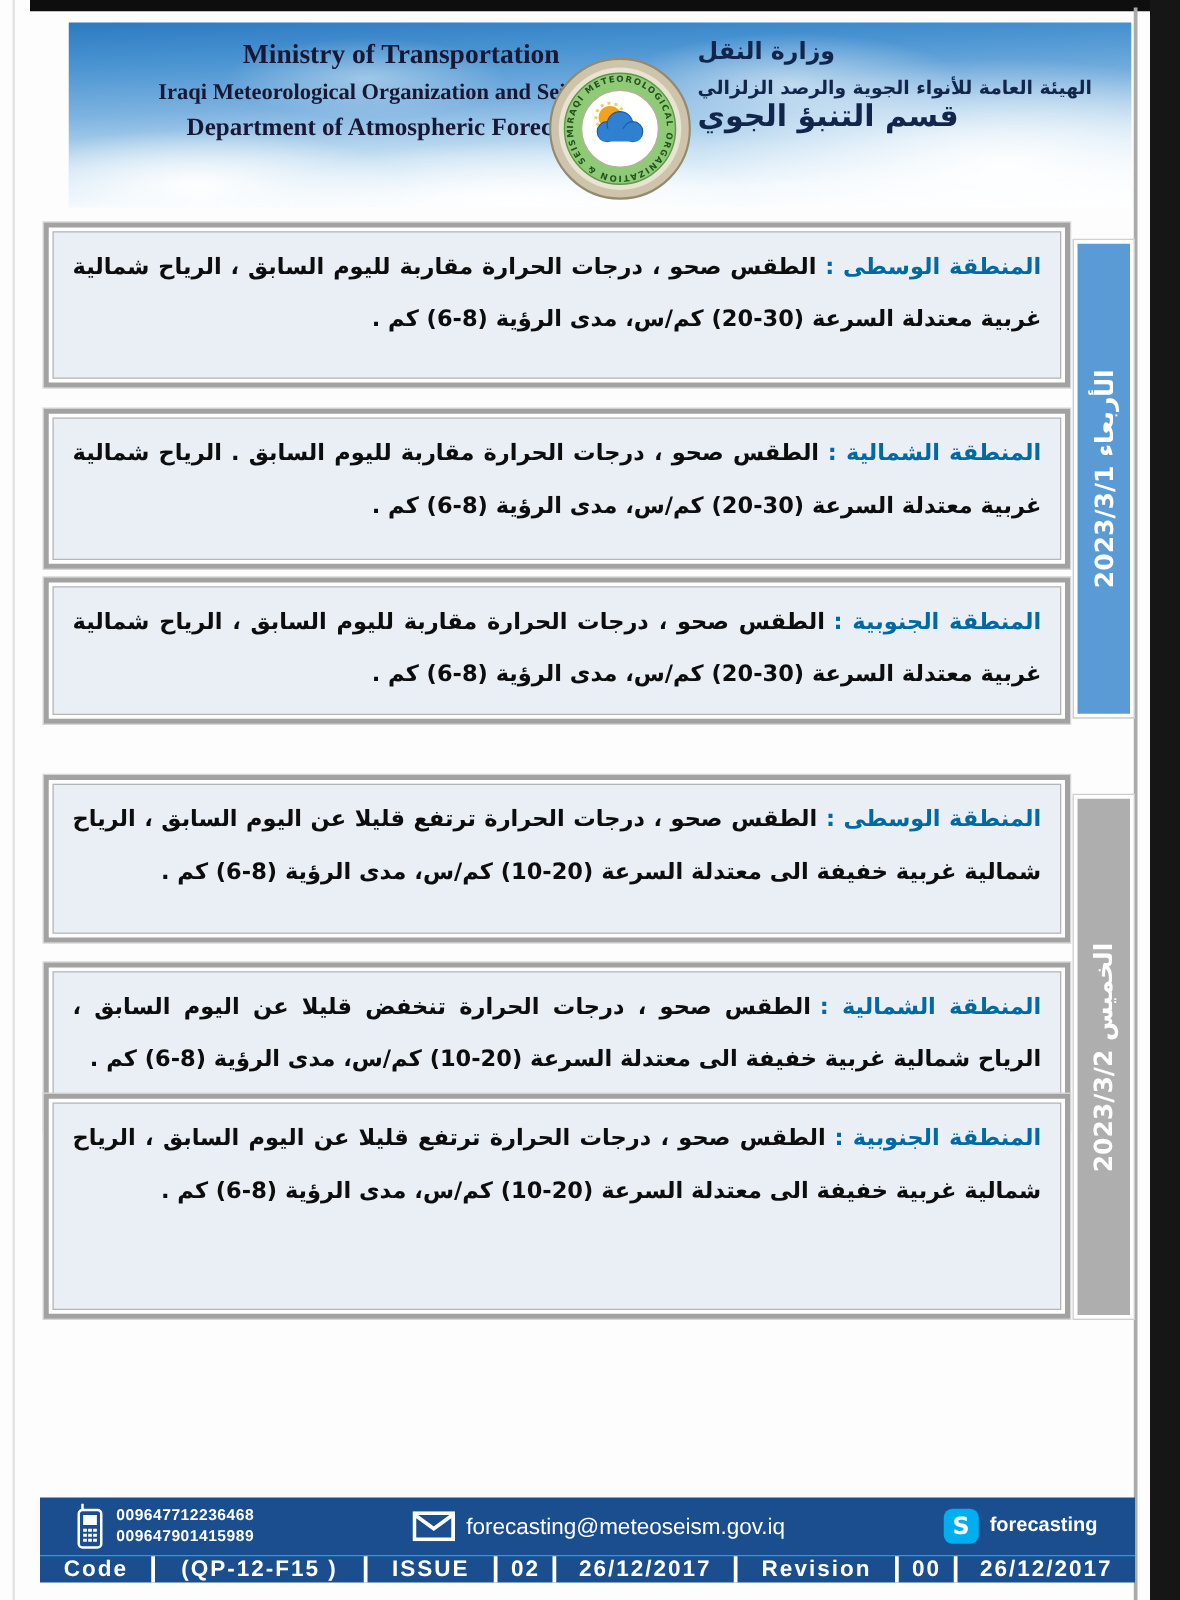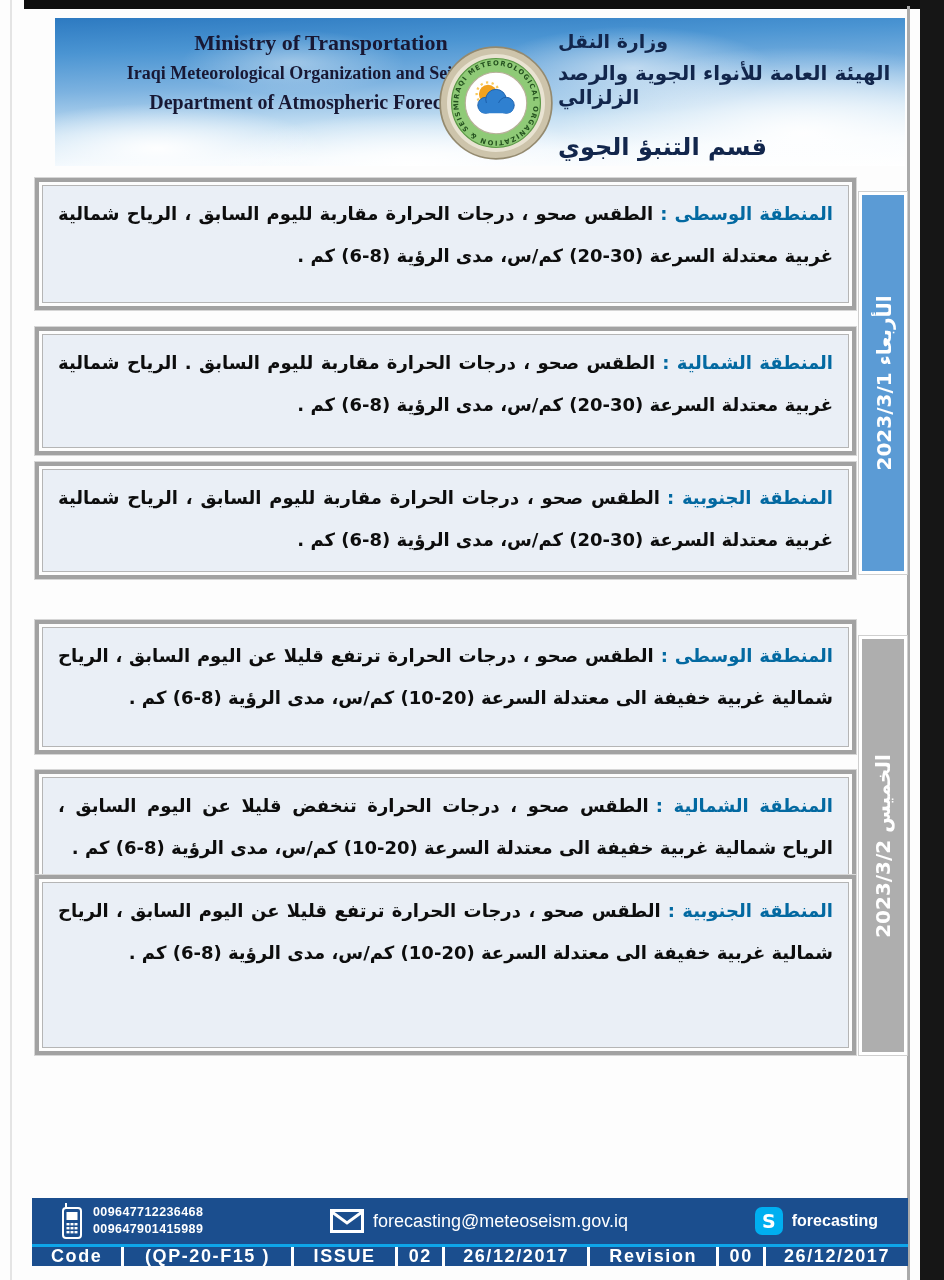--- a/index.html
+++ b/index.html
@@ -25,21 +25,21 @@
       linear-gradient(178deg, #2d7ac1 0%, #4a94d2 20%, #7cb2e0 42%, #c6e0f3 66%, #f1f8fd 84%, #ffffff 100%);
   }
   .hdr-en { position:absolute; left:26px; top:12px; width:480px; text-align:center;
             color:#181834; font-family:"Liberation Serif", serif; font-weight:bold; }
   .hdr-en .l1 { font-size:22px; margin-bottom:7px; }
   .hdr-en .l2 { font-size:18px; margin-bottom:7px; }
   .hdr-en .l3 { font-size:20px; }
   .hdr-ar { position:absolute; right:12px; top:12px; width:335px; text-align:left; direction:rtl;
             color:#12264c; font-weight:bold; }
   .hdr-ar .l1 { font-size:19px; margin-bottom:9px; }
-  .hdr-ar .l2 { font-size:20px; margin-bottom:24px; }
+  .hdr-ar .l2 { font-size:15px; margin-bottom:0; }
   .hdr-ar .l3 { font-size:24px; }
   .logo { position:absolute; left:382px; top:28px; width:118px; height:114px; }
 
   
   .fc-box { position:absolute; left:35px; width:821px; background:#fdfdfd;
             border:4px solid #a2a2a2; box-shadow:0 0 0 1px #d6d6d6; }
   .fc-inner { position:absolute; inset:3px; border:1px solid #b5b5b5; background:#eaeff6;
               padding:7px 15px 0 15px; }
   .fc-text { direction:rtl; text-align:justify; font-size:18px; font-weight:bold;
              line-height:2.35; color:#0d0d0d; }
@@ -67,21 +67,21 @@
                     font-family:"Liberation Sans", sans-serif; color:#ffffff; }
   .grp { display:flex; align-items:center; gap:9px; }
   .phones { font-size:12.5px; line-height:1.35; font-weight:bold; letter-spacing:.4px; }
   .email-text { font-size:18px; }
   .skype-badge { width:28px; height:28px; border-radius:7px; background:#00aff0; color:#ffffff;
                  display:flex; align-items:center; justify-content:center;
                  font-weight:bold; font-size:19px; font-family:"DejaVu Sans", sans-serif; }
   .skype-text { font-size:16px; font-weight:bold; }
 
   .footer-table { position:absolute; left:32px; top:1244px; width:876px; height:22px;
-                  display:flex; background:#1b4e8e; border-top:3px solid #0ea5e9;
+                  display:flex; background:#1b4e8e; border-top:1px solid #0ea5e9;
                   font-family:"Liberation Sans", sans-serif; color:#ffffff; }
   .footer-table .cell { display:flex; align-items:center; justify-content:center;
                         font-size:18px; font-weight:bold; letter-spacing:1.6px;
                         border-left:3px solid #ffffff; overflow:hidden; }
   .footer-table .cell:first-child { border-left:none; }
   .c-code { flex:10.2 1 0; } .c-qp { flex:19 1 0; } .c-issue { flex:11.6 1 0; }
   .c-02 { flex:5 1 0; } .c-d1 { flex:16.2 1 0; } .c-rev { flex:14.4 1 0; }
   .c-00 { flex:5 1 0; } .c-d2 { flex:16.2 1 0; }
 </style>
 </head>
@@ -220,21 +220,21 @@
     </div>
 
     <div class="grp">
       <span class="skype-badge">S</span>
       <span class="skype-text">forecasting</span>
     </div>
   </div>
 
   <div class="footer-table">
     <div class="cell c-code">Code</div>
-    <div class="cell c-qp">(QP-20-F15 )</div>
+    <div class="cell c-qp">(QP-12-F15 )</div>
     <div class="cell c-issue">ISSUE</div>
     <div class="cell c-02">02</div>
     <div class="cell c-d1">26/12/2017</div>
     <div class="cell c-rev">Revision</div>
     <div class="cell c-00">00</div>
     <div class="cell c-d2">26/12/2017</div>
   </div>
 
 </div>
 

